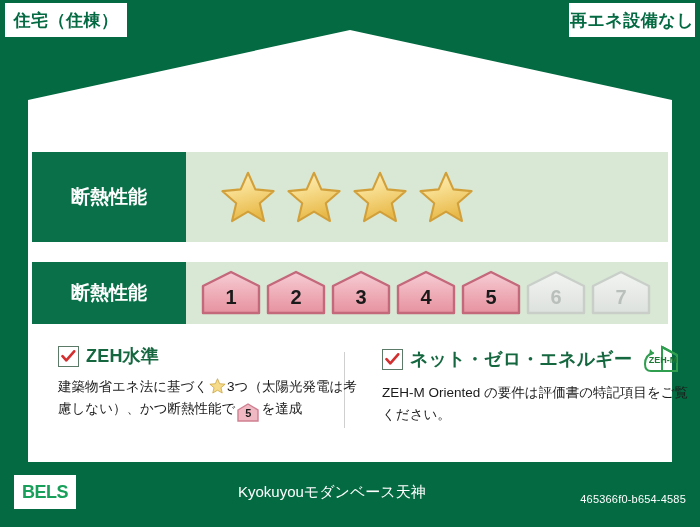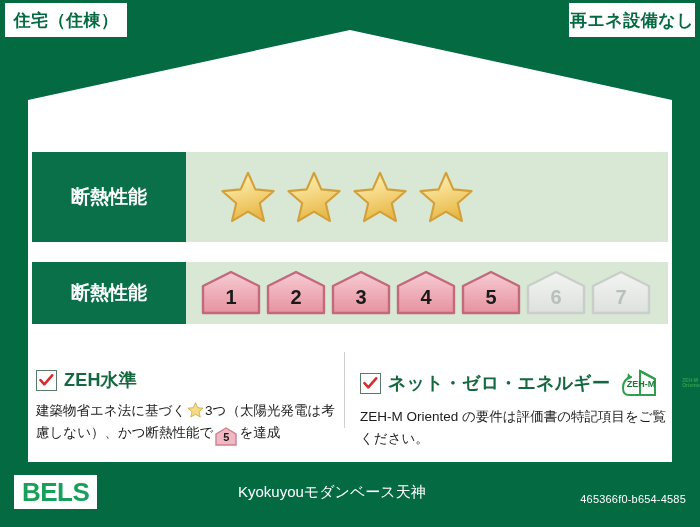--- a/index.html
+++ b/index.html
@@ -102,21 +102,21 @@
     font-size:20px;font-weight:bold;
     color:#1a1a1a;
     padding-bottom:7px;
     z-index:2;
   }
   .grade.off span{ color:#b9bfbb; }
 
   
   .note{
     position:absolute;
-    top:368px; width:300px;
+    top:344px; width:300px;margin-left:22px;
   }
   #note-left { left:36px; }
   #note-right{ left:360px; width:308px; }
 
   .note-head{
     display:flex;align-items:center;gap:7px;
     margin-bottom:8px;
   }
   .checkbox{
     width:19px;height:19px;
@@ -154,21 +154,21 @@
   #footer{
     position:absolute;left:0;right:0;bottom:0;height:62px;
   }
   #bels-badge{
     position:absolute;left:14px;top:10px;
     height:34px;background:#ffffff;
     display:flex;align-items:center;gap:8px;
     padding:0 8px;
   }
   .bels-jp{font-size:19px;font-weight:bold;color:#046A42;letter-spacing:1px;}
-  .bels-en{font-size:26px;font-weight:bold;color:#18a05a;letter-spacing:-0.5px;}
+  .bels-en{font-size:18px;font-weight:bold;color:#18a05a;letter-spacing:-0.5px;}
   #building-name{
     position:absolute;left:238px;top:18px;
     color:#ffffff;font-size:15px;
   }
   #eval-block{
     position:absolute;right:14px;top:8px;
     text-align:right;color:#ffffff;
   }
   #eval-date{font-size:14px;}
   #eval-id{font-size:11px;margin-top:20px;letter-spacing:0.2px;}

